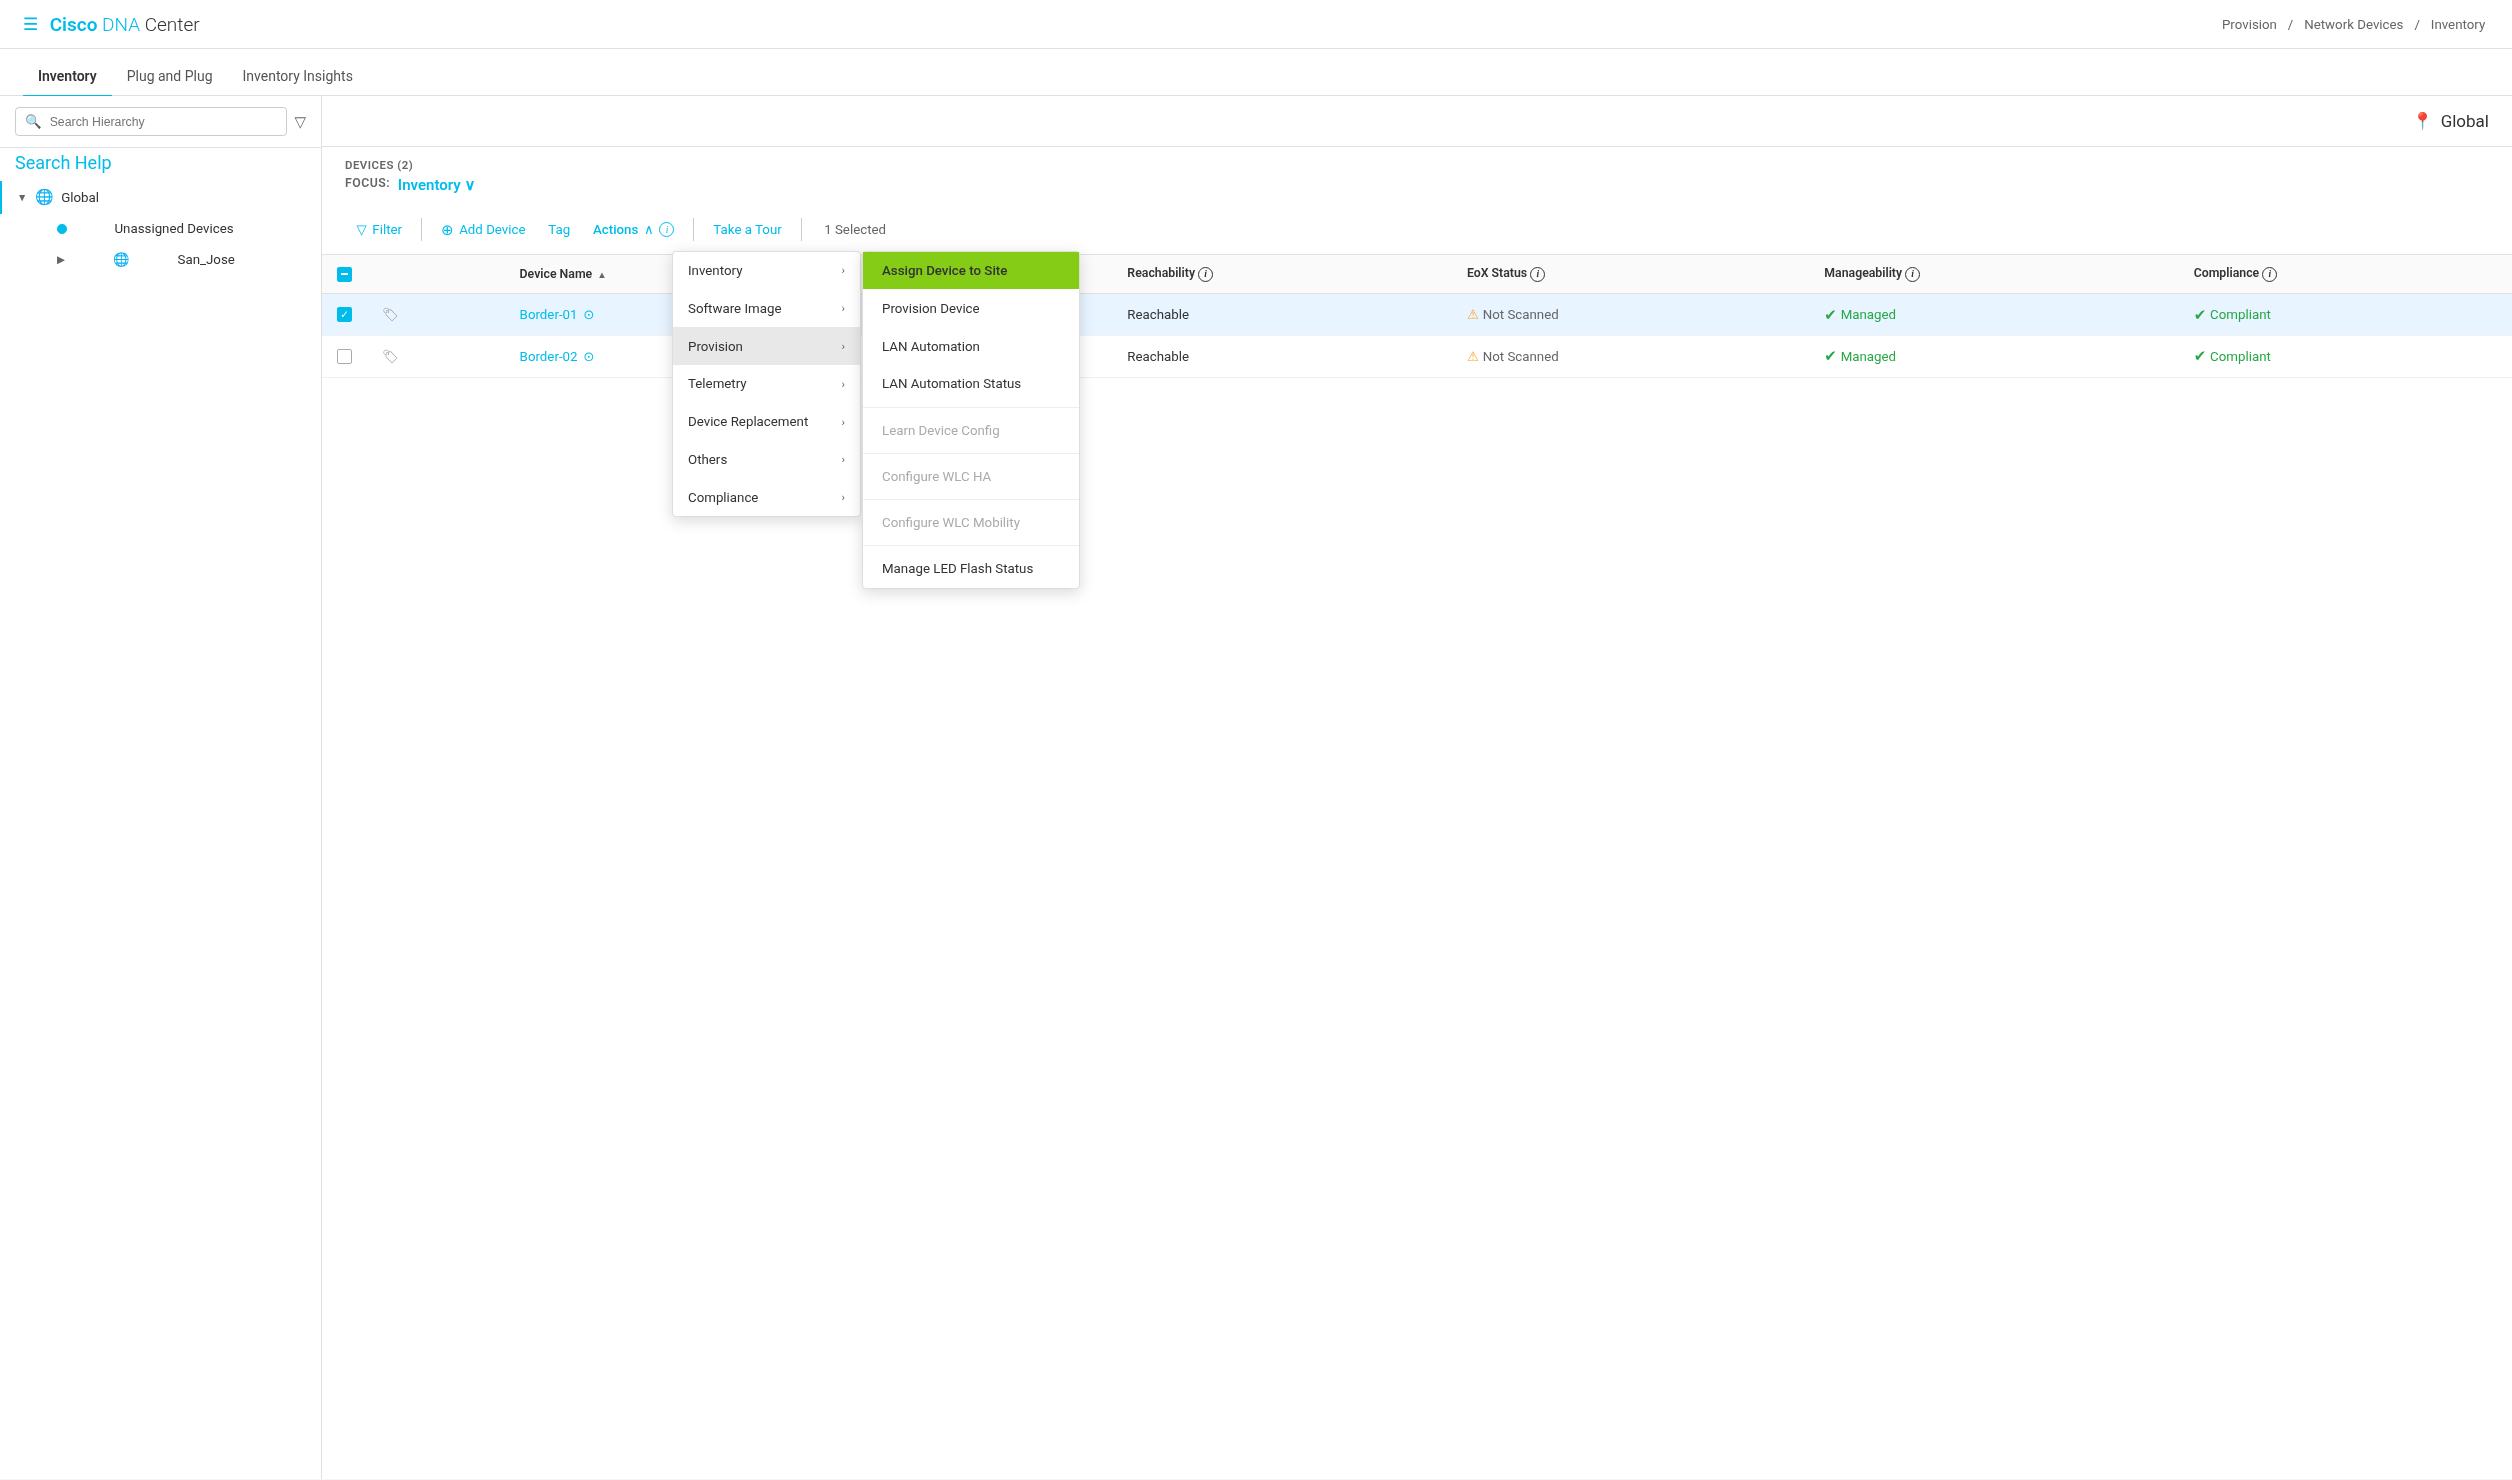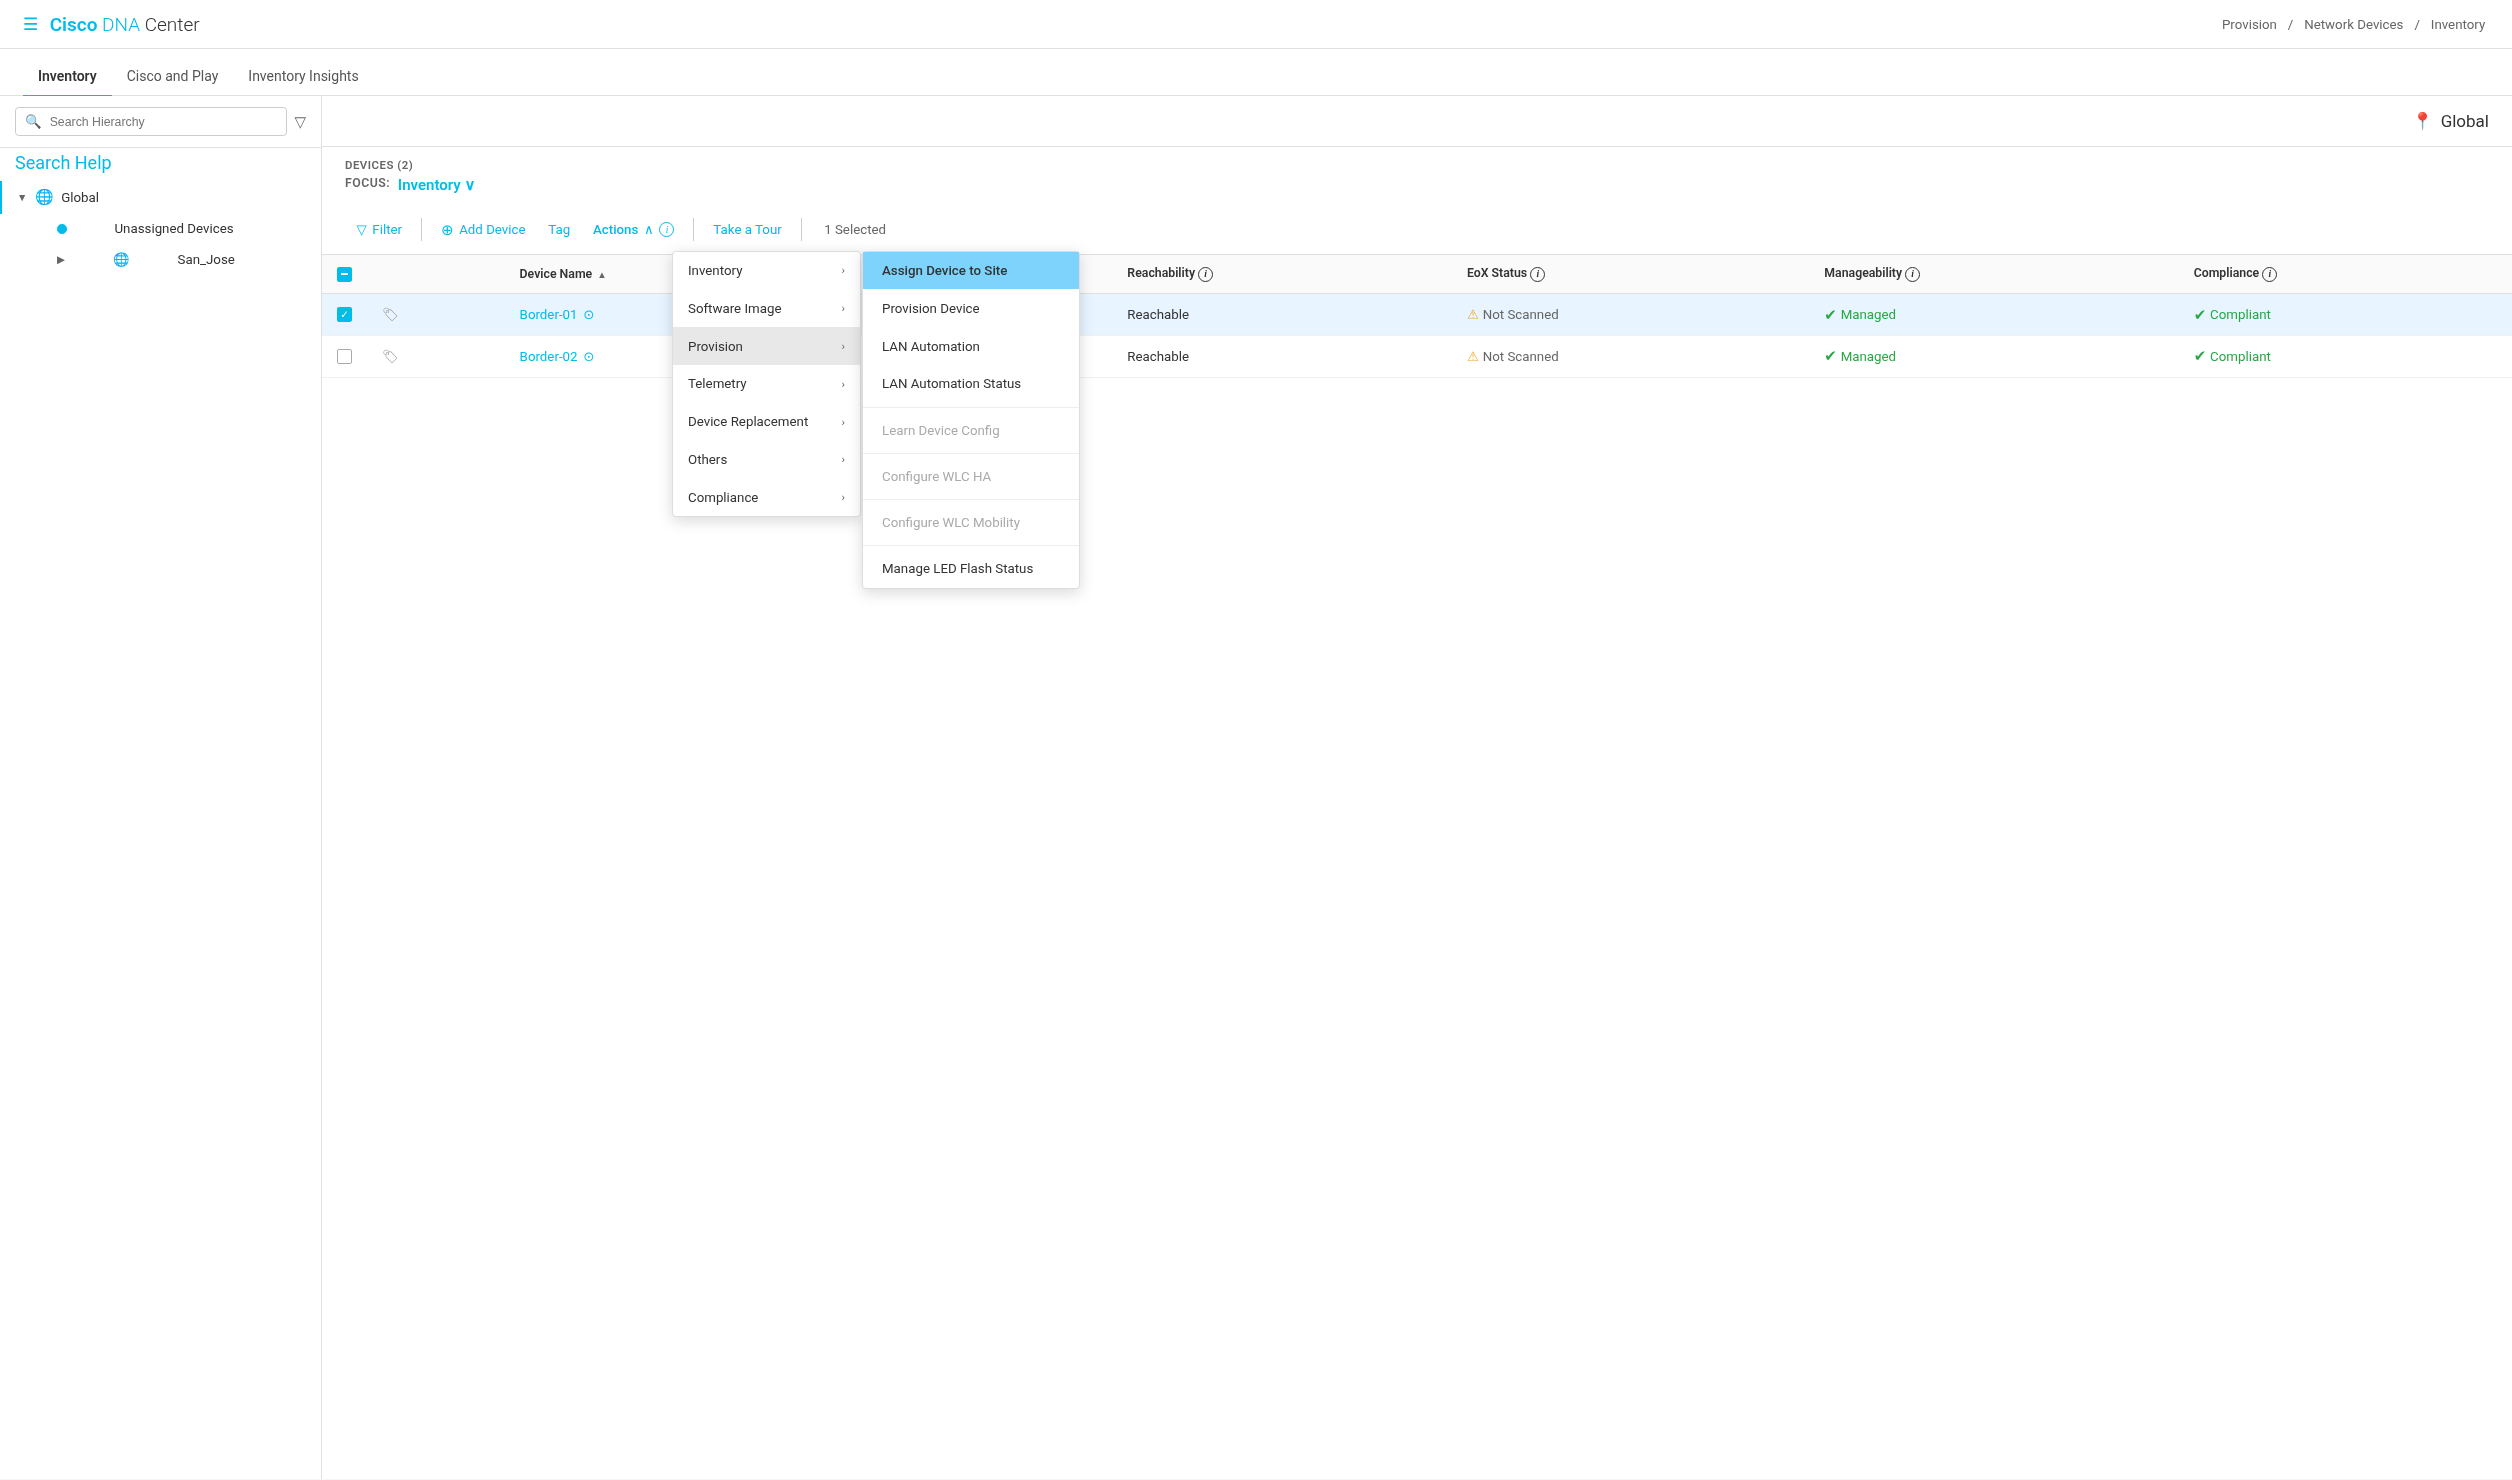--- a/index.html
+++ b/index.html
@@ -111,21 +111,21 @@
     .provision-submenu {
       position: absolute; top: 45px; left: 540px;
       background: #fff; border: 0.9px solid #ddd;
       box-shadow: 0 3.8px 15px rgba(0,0,0,0.15);
       border-radius: 3.8px; min-width: 218px; z-index: 101;
     }
     .submenu-item {
       display: flex; align-items: center;
       padding: 11.4px 19px; cursor: pointer; font-size: 13.3px; color: #333;
     }
-    .submenu-item.active { background: #7dd3fc; color: #333; font-weight: 500; }
+    .submenu-item.active { background: #84cc16; color: #333; font-weight: 500; }
     .submenu-item.disabled { color: #aaa; cursor: default; }
     .submenu-divider { height: 0.9px; background: #eee; margin: 3.8px 0; }
 
     
     .table-area { flex: 1; overflow: auto; background: #fff; }
     table { width: 100%; border-collapse: collapse; }
     thead tr { background: #fafafa; }
     th {
       padding: 11.4px 15px; text-align: left; font-size: 12.3px;
       font-weight: 600; color: #333; border-bottom: 1.9px solid #e0e0e0;
@@ -167,21 +167,21 @@
     <span style="cursor:pointer">Provision</span>
     <span> / </span>
     <span style="cursor:pointer">Network Devices</span>
     <span> / </span>
     <span>Inventory</span>
   </div>
 </div>
 
 <div class="tab-bar">
   <div class="tab active">Inventory</div>
-  <div class="tab">Cisco and Play</div>
+  <div class="tab">Plug and Plug</div>
   <div class="tab">Inventory Insights</div>
 </div>
 
 <div class="main-layout">
 
   <div class="sidebar">
     <div class="search-bar">
       <div class="search-input-wrapper">
         <span style="color:#888; font-size:13.3px;">🔍</span>
         <input type="text" placeholder="Search Hierarchy" style="">

